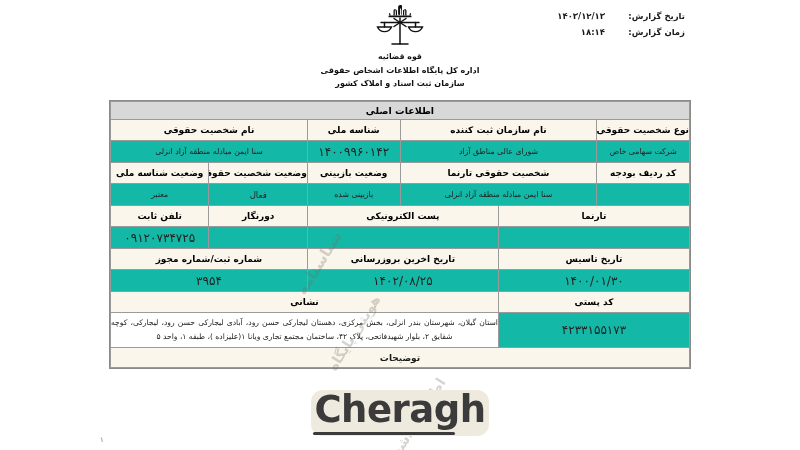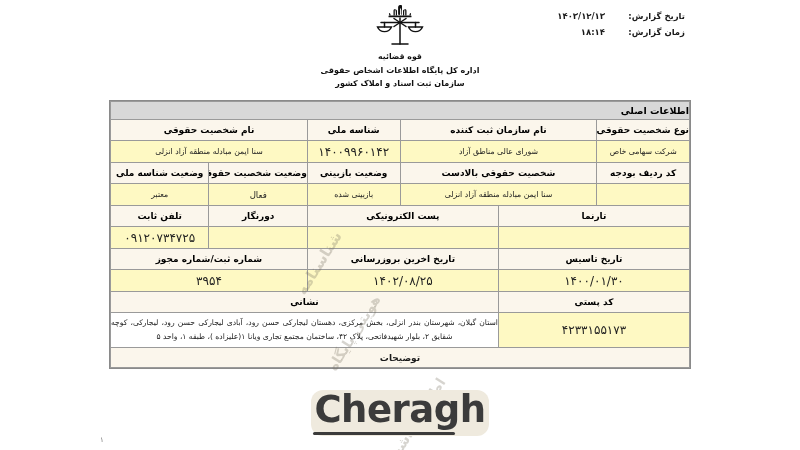--- a/index.html
+++ b/index.html
@@ -98,40 +98,40 @@
     border-collapse: collapse;
     table-layout: fixed;
   }
   table.doc td {
     border: 1px solid #9a9a9a;
     padding: 0;
     vertical-align: middle;
   }
   .section-head {
     background: #d8d8d8;
-    text-align: right;
+    text-align: center;
     font-size: 9.5px;
     font-weight: bold;
     height: 17px;
     color: #000;
     letter-spacing: 0.2px;
   }
   .hcell {
     background: #fbf6ec;
     text-align: center;
     font-size: 9px;
     font-weight: bold;
     height: 20px;
     color: #000;
     padding: 0 2px;
     white-space: nowrap;
     overflow: hidden;
   }
   .vcell {
-    background: #fef9c3;
+    background: #14b8a6;
     text-align: center;
     font-size: 7.8px;
     height: 21px;
     color: #222;
     padding: 0 3px;
     overflow: hidden;
     white-space: nowrap;
   }
   .vcell.bold { font-weight: normal; font-size: 8.6px; }
   .vcell.num { letter-spacing: 0.7px; font-size: 12px; }
@@ -304,21 +304,21 @@
 
       <tr>
         <td class="vcell">شرکت سهامی خاص</td>
         <td class="vcell" colspan="2">شورای عالی مناطق آزاد</td>
         <td class="vcell num">۱۴۰۰۹۹۶۰۱۴۲</td>
         <td class="vcell" colspan="2">سنا ایمن مبادله منطقه آزاد انزلی</td>
       </tr>
 
       <tr>
         <td class="hcell">کد ردیف بودجه</td>
-        <td class="hcell" colspan="2">شخصیت حقوقی بالادست</td>
+        <td class="hcell" colspan="2">شخصیت حقوقی تارنما</td>
         <td class="hcell">وضعیت بازبینی</td>
         <td class="hcell">وضعیت شخصیت حقوقی</td>
         <td class="hcell">وضعیت شناسه ملی</td>
       </tr>
 
       <tr>
         <td class="vcell empty"></td>
         <td class="vcell" colspan="2">سنا ایمن مبادله منطقه آزاد انزلی</td>
         <td class="vcell">بازبینی شده</td>
         <td class="vcell bold">فعال</td>

